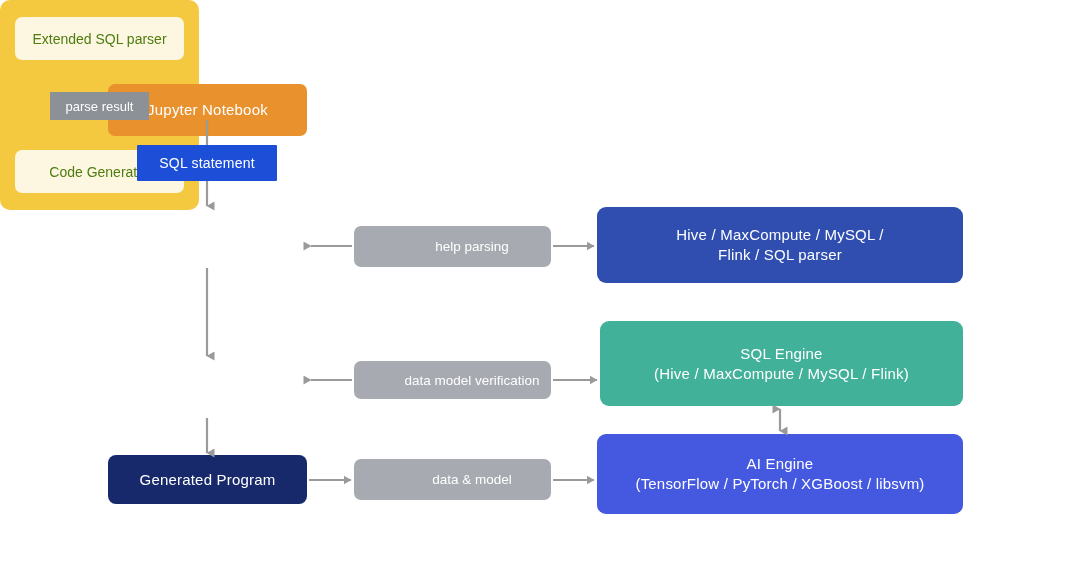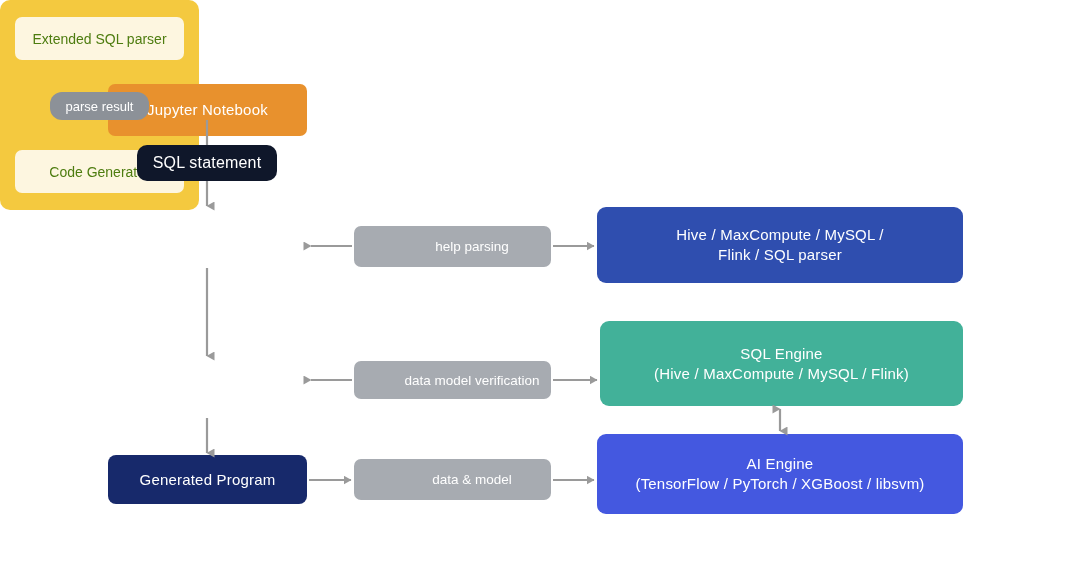--- a/index.html
+++ b/index.html
@@ -43,23 +43,23 @@
     font-size: 15px;
     margin-top: 24px;
   }
 
   
   #sql-statement {
     left: 137px;
     top: 145px;
     width: 140px;
     height: 36px;
-    background: #0f172a;
-    border-radius: 10px;
-    font-size: 16px;
+    background: #1d4ed8;
+    border-radius: 1px;
+    font-size: 14px;
     z-index: 4;
   }
 
   
   #parser-container {
     left: 108px;
     top: 208px;
     width: 199px;
     height: 210px;
     background: #f4c93f;
@@ -92,21 +92,21 @@
     height: 43px;
   }
   #parse-result {
     position: absolute;
     left: 50px;
     top: 92px;
     width: 99px;
     height: 28px;
     background: #8c9198;
     color: #ffffff;
-    border-radius: 12px;
+    border-radius: 0;
     font-size: 13px;
     display: flex;
     align-items: center;
     justify-content: center;
     z-index: 4;
   }
 
   
   #generated-program {
     left: 108px;

